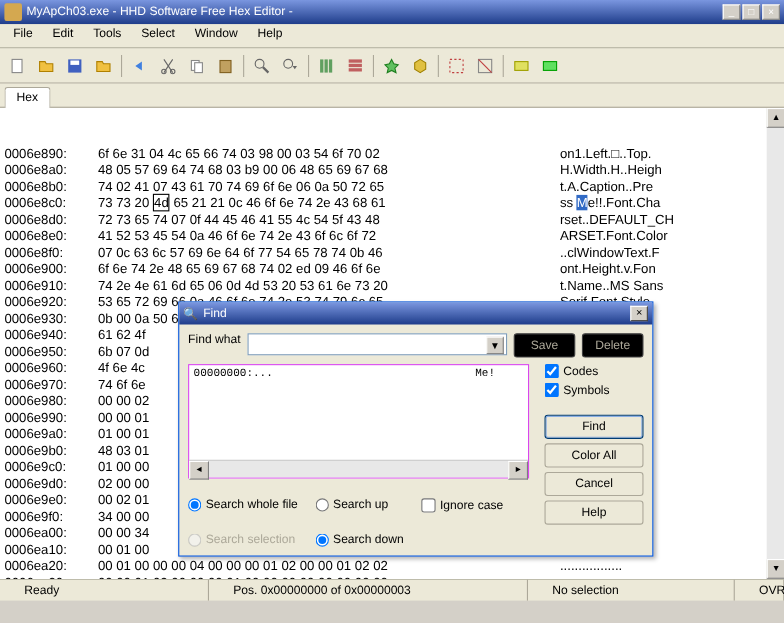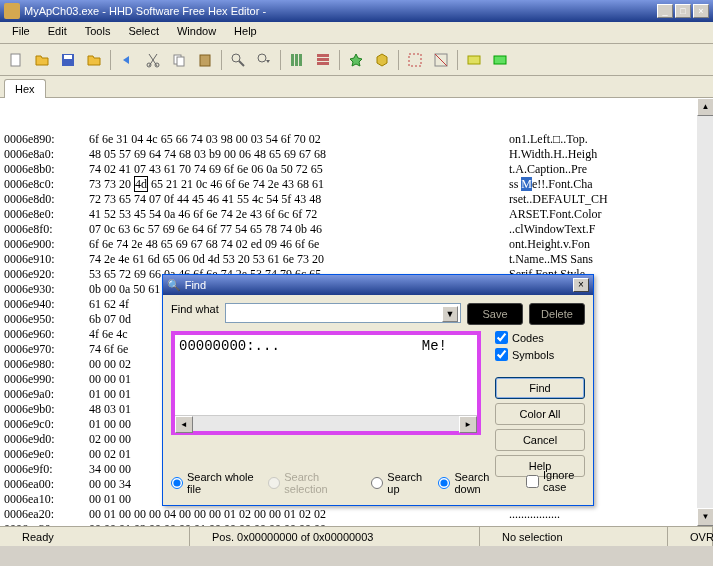--- a/index.html
+++ b/index.html
@@ -8,52 +8,52 @@
 .titlebar .icon{width:16px;height:16px;background:#d4a850;border-radius:2px;margin-right:4px}
 .titlebar .title{flex:1;font-size:11px}
 .titlebar .btn{width:16px;height:14px;background:#d4d0c8;border:1px solid #fff;border-right-color:#808080;border-bottom-color:#808080;margin-left:2px;font-size:9px;text-align:center;line-height:12px;cursor:pointer}
 .menubar{height:22px;background:#ece9d8;display:flex;align-items:flex-start;padding:0 4px;gap:2px;border-bottom:1px solid #aca899}
 .menubar span{padding:3px 8px;cursor:pointer}
 .toolbar{height:32px;background:#ece9d8;display:flex;align-items:center;padding:2px 4px;gap:2px;border-bottom:1px solid #aca899}
 .tbtn{width:24px;height:24px;border:1px solid transparent;cursor:pointer;display:flex;align-items:center;justify-content:center}
 .tsep{width:1px;height:20px;background:#aca899;margin:0 2px}
 .tabbar{height:22px;background:#ece9d8;padding:2px 0 0 4px;border-bottom:1px solid #aca899}
 .tab{display:inline-block;padding:3px 10px;background:#fff;border:1px solid #aca899;border-bottom:1px solid #fff;border-radius:3px 3px 0 0;font-size:11px;cursor:pointer;position:relative;top:1px}
-.hexarea{background:#fff;font-family:Liberation Serif, serif;font-size:12px;line-height:15px;padding:4px;height:428px;overflow:auto;white-space:pre;position:relative}
+.hexarea{background:#fff;font-family:Liberation Sans, sans-serif;font-size:12px;line-height:15px;padding:4px;height:428px;overflow:auto;white-space:pre;position:relative}
 .hexrow{display:flex}
 .addr{color:#000;width:85px}
 .bytes{width:420px}
 .ascii{width:150px}
 .hl{background:#316ac5;color:#fff}
 .box{border:1px solid #000}
 .statusbar{height:20px;background:#ece9d8;border-top:1px solid #aca899;display:flex;align-items:center;font-size:11px}
 .statuscell{padding:2px 22px;border-right:1px solid #aca899;height:100%;display:flex;align-items:center}
 .dialog{position:absolute;left:162px;top:274px;width:432px;height:232px;background:#ece9d8;border:1px solid #0054e3;box-shadow:2px 2px 4px rgba(0,0,0,.3)}
 .dlgtitle{height:20px;background:linear-gradient(#7a96df,#1e3c8a);color:#fff;display:flex;align-items:center;padding:0 4px;font-size:11px}
 .dlgtitle .flex{flex:1}
 .dlgtitle .x{width:16px;height:14px;background:#d4d0c8;color:#000;text-align:center;line-height:12px;border:1px solid #fff;border-right-color:#404040;border-bottom-color:#404040;cursor:pointer;font-size:10px}
 .dlgbody{padding:8px;position:relative;height:calc(100% - 20px)}
 .row1{display:flex;align-items:flex-start;gap:6px;margin-bottom:6px}
 .combo{flex:1;height:20px;border:1px solid #7f9db9;background:#fff;position:relative}
 .combo::after{content:"▼";position:absolute;right:2px;top:2px;font-size:9px;color:#000;background:#d4d0c8;width:14px;height:14px;text-align:center;line-height:14px;border:1px solid #fff;border-right-color:#808080;border-bottom-color:#808080}
 .dbtn{width:56px;height:22px;background:#000000;border:1px solid #404040;border-radius:3px;cursor:pointer;font-size:11px}
 .dbtn.dis{color:#aca899}
-.listbox{position:absolute;left:8px;top:36px;width:310px;height:104px;background:#fff;border:4px solid #d946ef;padding:2px;font-family:'Courier New',monospace;font-size:14px}
+.listbox{position:absolute;left:8px;top:36px;width:310px;height:104px;background:#fff;border:1px solid #d946ef;padding:2px;font-family:'Courier New',monospace;font-size:10px}
 .listrow{display:flex;justify-content:space-between;padding:1px 2px}
 .scrollbar{position:absolute;bottom:0;left:0;right:0;height:16px;background:#e8e8e8;border-top:1px solid #ccc}
 .scrollbar::before{content:"◄";position:absolute;left:0;width:16px;height:15px;background:#d4d0c8;text-align:center;font-size:8px;line-height:15px;border:1px solid #fff;border-right-color:#808080;border-bottom-color:#808080}
 .scrollbar::after{content:"►";position:absolute;right:0;width:16px;height:15px;background:#d4d0c8;text-align:center;font-size:8px;line-height:15px;border:1px solid #fff;border-right-color:#808080;border-bottom-color:#808080}
 .rightcol{position:absolute;right:8px;top:36px;width:90px}
 .chk{display:flex;align-items:center;gap:4px;margin-bottom:4px}
 .chk input{width:13px;height:13px}
 .btncol{display:flex;flex-direction:column;gap:4px;margin-top:16px}
 .btncol button{height:22px;border:1px solid #aca899;background:#ece9d8;border-radius:3px;cursor:pointer;font-size:11px}
 .btncol button.default{border:1px solid #003c74;box-shadow:0 0 0 1px #89ade4 inset}
 .radios{position:absolute;left:8px;bottom:8px;display:flex;gap:16px;font-size:11px}
-.radiog{display:flex;flex-direction:row;gap:8px}
+.radiog{display:flex;flex-direction:column;gap:20px}
 .radio{display:flex;align-items:center;gap:4px}
 .radio input{width:12px;height:12px}
 .radio.dis{color:#aca899}
 .vscroll{position:absolute;right:0;top:0;width:16px;height:100%;background:#e8e8e8}
 .vscroll::before{content:"▲";position:absolute;top:0;width:15px;height:16px;background:#d4d0c8;text-align:center;font-size:8px;line-height:16px;border:1px solid #fff;border-right-color:#808080;border-bottom-color:#808080}
 .vscroll::after{content:"▼";position:absolute;bottom:0;width:15px;height:16px;background:#d4d0c8;text-align:center;font-size:8px;line-height:16px;border:1px solid #fff;border-right-color:#808080;border-bottom-color:#808080}
 svg{width:16px;height:16px}
 </style>
 </head>
 <body>

